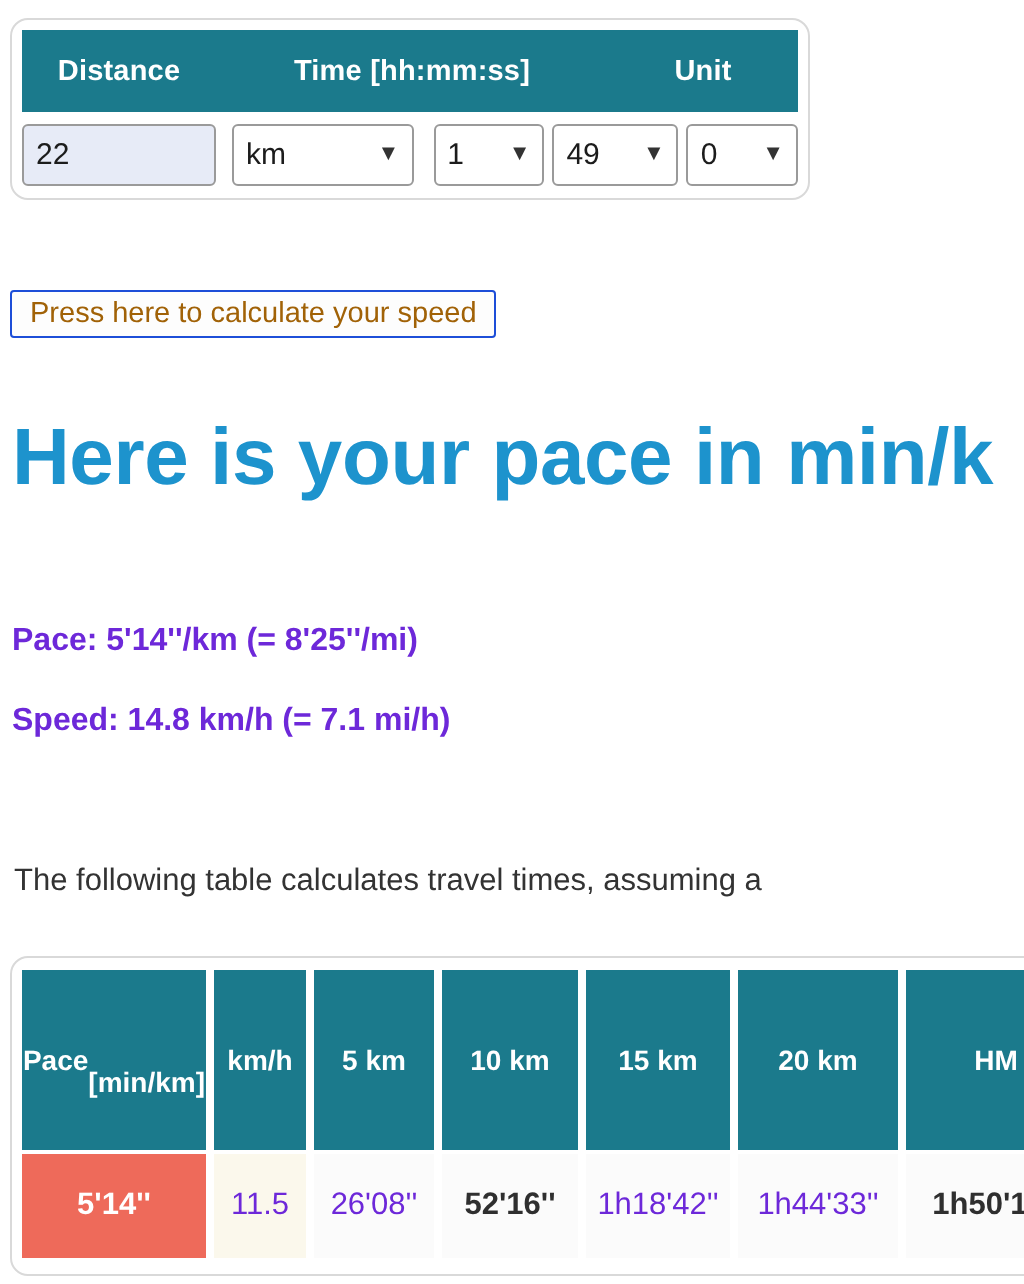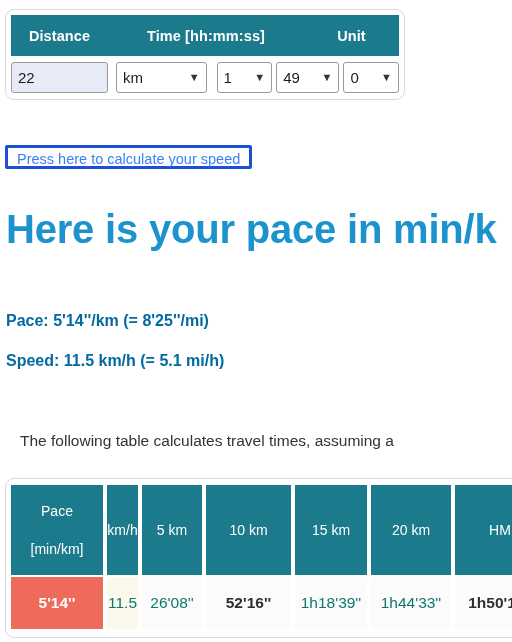--- a/index.html
+++ b/index.html
@@ -92,25 +92,25 @@
   .sel-ss   { width: 58px; }
 
   
   .calc-button {
     position: absolute;
     left: 5px;
     top: 145px;
     height: 24px;
     padding: 0 9px;
     background: #fdfdfd;
-    border: 3px solid #1d4ed8;
+    border: 1px solid #1d4ed8;
     border-radius: 2px;
     font-family: "Liberation Sans", sans-serif;
     font-size: 14.5px;
-    color: #3b82f6;
+    color: #a16207;
     cursor: pointer;
     line-height: 22px;
     white-space: nowrap;
   }
 
   
   .pace-heading {
     position: absolute;
     left: 6px;
     top: 207px;
@@ -120,29 +120,29 @@
     white-space: nowrap;
     letter-spacing: -0.2px;
   }
 
   
   .result-line {
     position: absolute;
     left: 6px;
     font-size: 16px;
     font-weight: bold;
-    color: #0369a1;
+    color: #6d28d9;
     white-space: nowrap;
   }
   .result-pace  { top: 312px; }
   .result-speed { top: 352px; }
 
   .table-intro {
     position: absolute;
-    left: 20px;
+    left: 7px;
     top: 432px;
     font-size: 15.5px;
     color: #333333;
     white-space: nowrap;
   }
 
   
   .time-table-wrap {
     position: absolute;
     left: 5px;
@@ -157,56 +157,55 @@
   }
   .tt-head-row, .tt-data-row {
     display: flex;
     gap: 4px;
   }
   .tt-data-row { padding-top: 2px; }
 
   .tt-th {
     background: #1b7a8c;
     color: #ffffff;
-    font-weight: normal;
+    font-weight: bold;
     font-size: 14px;
     display: flex;
-    flex-direction: column;
     align-items: center;
     justify-content: center;
     text-align: center;
     height: 90px;
     white-space: nowrap;
     box-sizing: border-box;
   }
   .tt-th .sub { margin-top: 22px; }
 
   .tt-td {
     height: 52px;
     display: flex;
     align-items: center;
     justify-content: center;
     font-size: 15.5px;
-    color: #0f766e;
+    color: #6d28d9;
     box-sizing: border-box;
     white-space: nowrap;
   }
   .tt-td.highlight-pace {
     background: #ee6a5a;
     color: #ffffff;
     font-weight: bold;
   }
   .tt-td.cream { background: #fbf8ec; }
   .tt-td.plain { background: #fbfbfb; }
   .tt-td.bold  { font-weight: bold; color: #2f2f2f; }
 
   .col-pace { width: 92px; }
-  .col-kmh  { width: 31px; }
+  .col-kmh  { width: 46px; }
   .col-5    { width: 60px; }
-  .col-10   { width: 85px; }
+  .col-10   { width: 68px; }
   .col-15   { width: 72px; }
   .col-20   { width: 80px; }
   .col-hm   { width: 90px; }
 </style>
 </head>
 <body>
 
 <div class="calc-form">
   <div class="form-head-row">
     <div class="form-head-cell fh-distance">Distance</div>
@@ -232,21 +231,21 @@
       <span class="caret">▼</span>
     </div>
   </div>
 </div>
 
 <button class="calc-button">Press here to calculate your speed</button>
 
 <div class="pace-heading">Here is your pace in min/k</div>
 
 <div class="result-line result-pace">Pace: 5'14''/km (= 8'25''/mi)</div>
-<div class="result-line result-speed">Speed: 11.5 km/h (= 5.1 mi/h)</div>
+<div class="result-line result-speed">Speed: 14.8 km/h (= 7.1 mi/h)</div>
 
 <div class="table-intro">The following table calculates travel times, assuming a</div>
 
 <div class="time-table-wrap">
   <div class="tt-head-row">
     <div class="tt-th col-pace">
       <span>Pace</span>
       <span class="sub">[min/km]</span>
     </div>
     <div class="tt-th col-kmh">km/h</div>
@@ -254,17 +253,17 @@
     <div class="tt-th col-10">10 km</div>
     <div class="tt-th col-15">15 km</div>
     <div class="tt-th col-20">20 km</div>
     <div class="tt-th col-hm">HM</div>
   </div>
   <div class="tt-data-row">
     <div class="tt-td col-pace highlight-pace">5'14''</div>
     <div class="tt-td col-kmh cream">11.5</div>
     <div class="tt-td col-5 plain">26'08''</div>
     <div class="tt-td col-10 plain bold">52'16''</div>
-    <div class="tt-td col-15 plain">1h18'39''</div>
+    <div class="tt-td col-15 plain">1h18'42''</div>
     <div class="tt-td col-20 plain">1h44'33''</div>
     <div class="tt-td col-hm plain bold">1h50'17''</div>
   </div>
 </div>
 
 </body></html>

